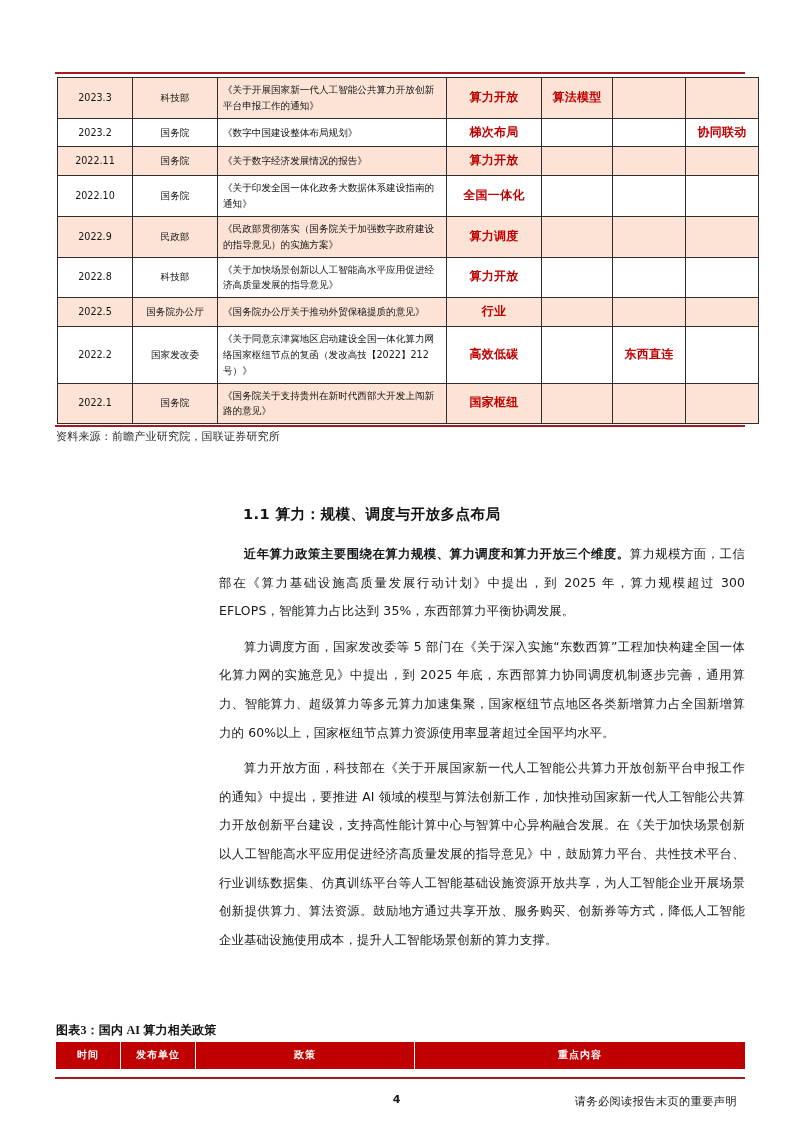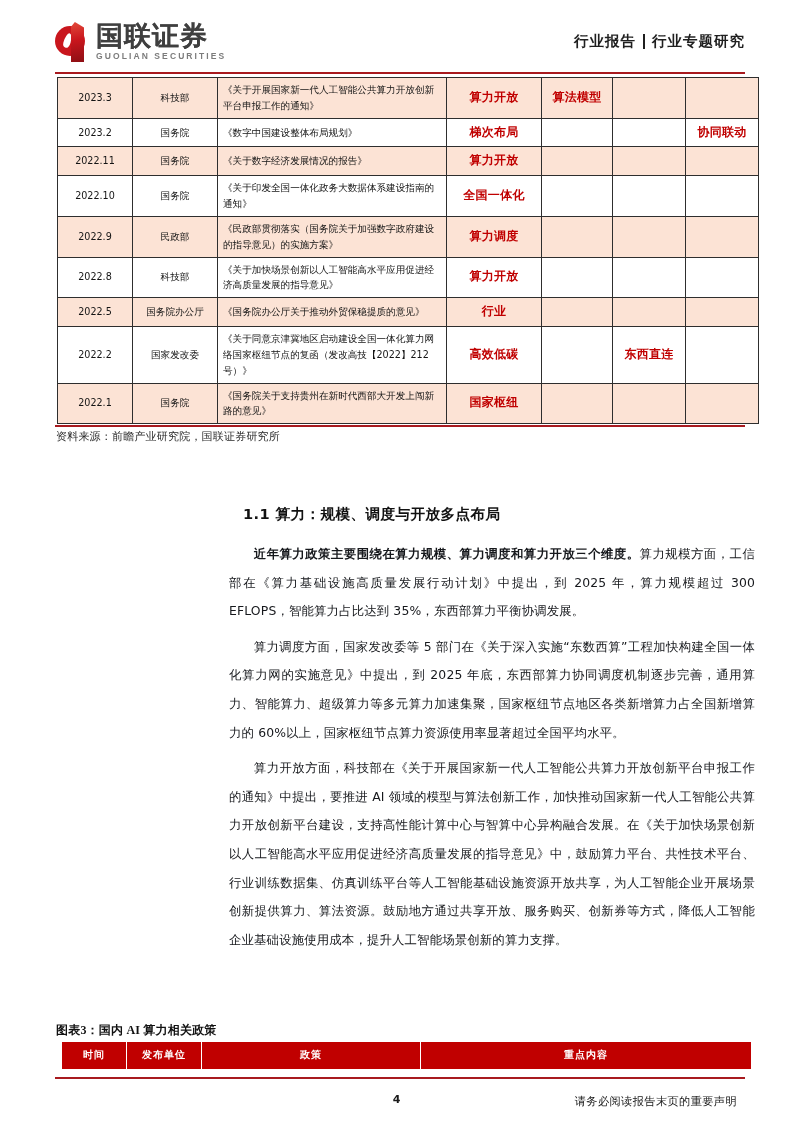--- a/index.html
+++ b/index.html
@@ -177,21 +177,21 @@
     font-family: "DejaVu Sans", sans-serif;
     font-size: 14.6px;
     font-weight: bold;
     color: #111111;
     letter-spacing: 0.4px;
     white-space: nowrap;
   }
 
   .body-col {
     position: absolute;
-    left: 229px;
+    left: 219px;
     top: 540px;
     width: 526px;
   }
   .para {
     font-family: "DejaVu Sans", sans-serif;
     font-size: 12.4px;
     line-height: 28.6px;
     color: #16181c;
     text-align: justify;
     text-justify: inter-ideograph;
@@ -208,21 +208,21 @@
     top: 1022px;
     font-family: Liberation Serif, serif;
     font-size: 12px;
     font-weight: bold;
     color: #111111;
     letter-spacing: 0.2px;
     white-space: nowrap;
   }
   .bottom-table {
     position: absolute;
-    left: 62px;
+    left: 56px;
     top: 1042px;
     width: 686px;
     border-collapse: collapse;
     table-layout: fixed;
   }
   .bottom-table th {
     background: #c00000;
     color: #ffffff;
     font-family: "DejaVu Sans", sans-serif;
     font-size: 10px;
@@ -269,37 +269,20 @@
     color: #1a1a1a;
     letter-spacing: 0.4px;
     white-space: nowrap;
   }
 </style>
 </head>
 <body>
 
 <div class="page">
 
-  <div class="header">
-    <div class="logo-block">
-      <div class="logo-mark">
-        <div class="circle"></div>
-        <div class="blade"></div>
-      </div>
-      <div class="logo-text">
-        <div class="logo-cn">国联证券</div>
-        <div class="logo-en">GUOLIAN SECURITIES</div>
-      </div>
-    </div>
-    <div class="header-right">
-      <span>行业报告</span>
-      <span class="header-sep"></span>
-      <span>行业专题研究</span>
-    </div>
-  </div>
   <div class="header-rule"></div>
 
   <table class="top-table">
     <tbody>
         <tr class="shade">
           <td class="c-date">2023.3</td>
           <td class="c-org">科技部</td>
           <td class="c-policy">《关于开展国家新一代人工智能公共算力开放创新平台申报工作的通知》</td>
           <td class="c-k1"><span class="kw">算力开放</span></td>
           <td class="c-k2"><span class="kw">算法模型</span></td>

